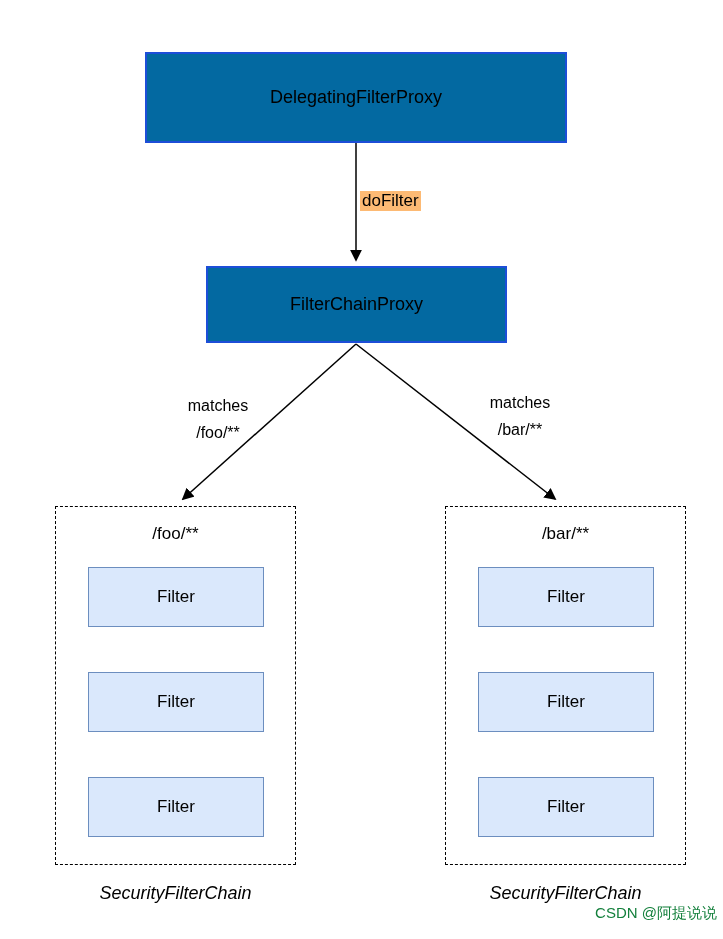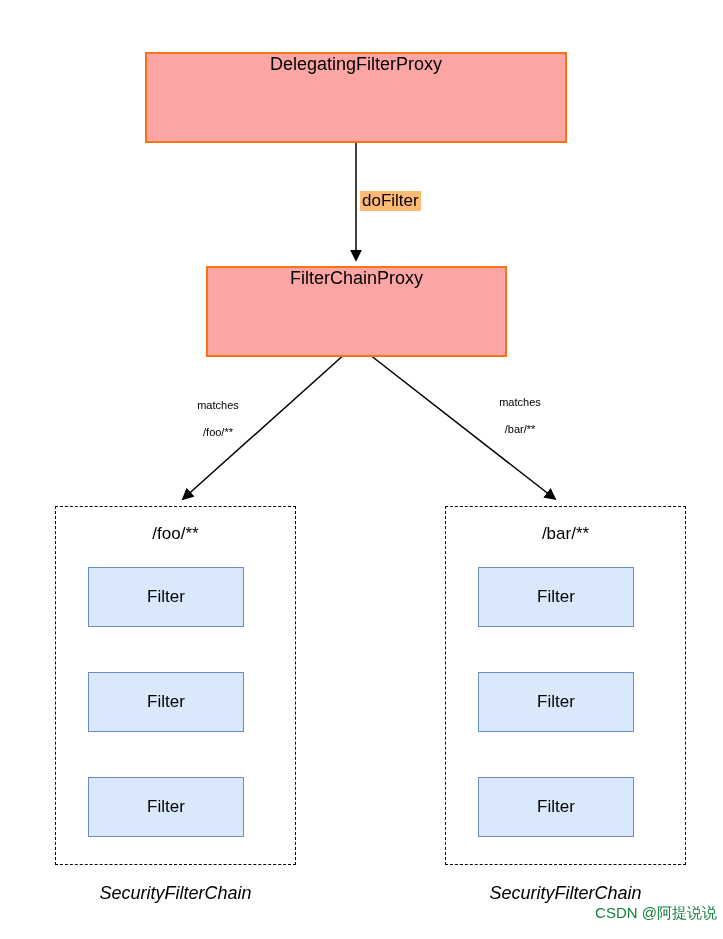--- a/index.html
+++ b/index.html
@@ -2,40 +2,40 @@
 <html><head>
 <meta charset="utf-8">
 <style>
   html,body{margin:0;padding:0;background:#fff;}
   #canvas{
     position:relative;width:723px;height:939px;background:#ffffff;overflow:hidden;
     font-family:"Liberation Sans",sans-serif;color:#000;
   }
   #connectors{position:absolute;left:0;top:0;width:723px;height:939px;pointer-events:none;}
   .node{
-    position:absolute;background:#fca5a5;border:2px solid #f97316;
-    display:flex;align-items:flex-start;justify-content:center;
+    position:absolute;background:#0369a1;border:2px solid #1d4ed8;
+    display:flex;align-items:center;justify-content:center;
     font-size:18px;box-sizing:border-box;
   }
   #delegating-box{left:145px;top:52px;width:422px;height:91px;}
-  #chainproxy-box{left:206px;top:266px;width:301px;height:91px;}
+  #chainproxy-box{left:206px;top:266px;width:301px;height:77px;}
   .edge-label{position:absolute;font-size:17px;background:#fdba74;padding:0 2px;}
   #dofilter-label{left:360px;top:191px;}
-  .match-label{position:absolute;width:120px;text-align:center;font-size:11px;line-height:27px;}
+  .match-label{position:absolute;width:120px;text-align:center;font-size:16px;line-height:27px;}
   #match-left{left:158px;top:392px;}
   #match-right{left:460px;top:389px;}
   .chain{
     position:absolute;width:241px;height:359px;border:1.5px dashed #000;
     box-sizing:border-box;background:#fff;
   }
   #chain-left{left:55px;top:506px;}
   #chain-right{left:445px;top:506px;}
   .chain-title{position:absolute;left:0;top:17px;width:100%;text-align:center;font-size:17px;}
   .filter-box{
-    position:absolute;left:32px;width:156px;height:60px;background:#dae8fc;border:1.5px solid #6c8ebf;
+    position:absolute;left:32px;width:176px;height:60px;background:#dae8fc;border:1.5px solid #6c8ebf;
     display:flex;align-items:center;justify-content:center;font-size:17px;box-sizing:border-box;
   }
   .filter-1{top:60px;}
   .filter-2{top:165px;}
   .filter-3{top:270px;}
   .chain-caption{position:absolute;top:883px;width:241px;text-align:center;font-size:18px;font-style:italic;}
   #caption-left{left:55px;}
   #caption-right{left:445px;}
   #watermark{position:absolute;right:6px;top:904px;font-size:15px;color:#15803d;}
 </style>

